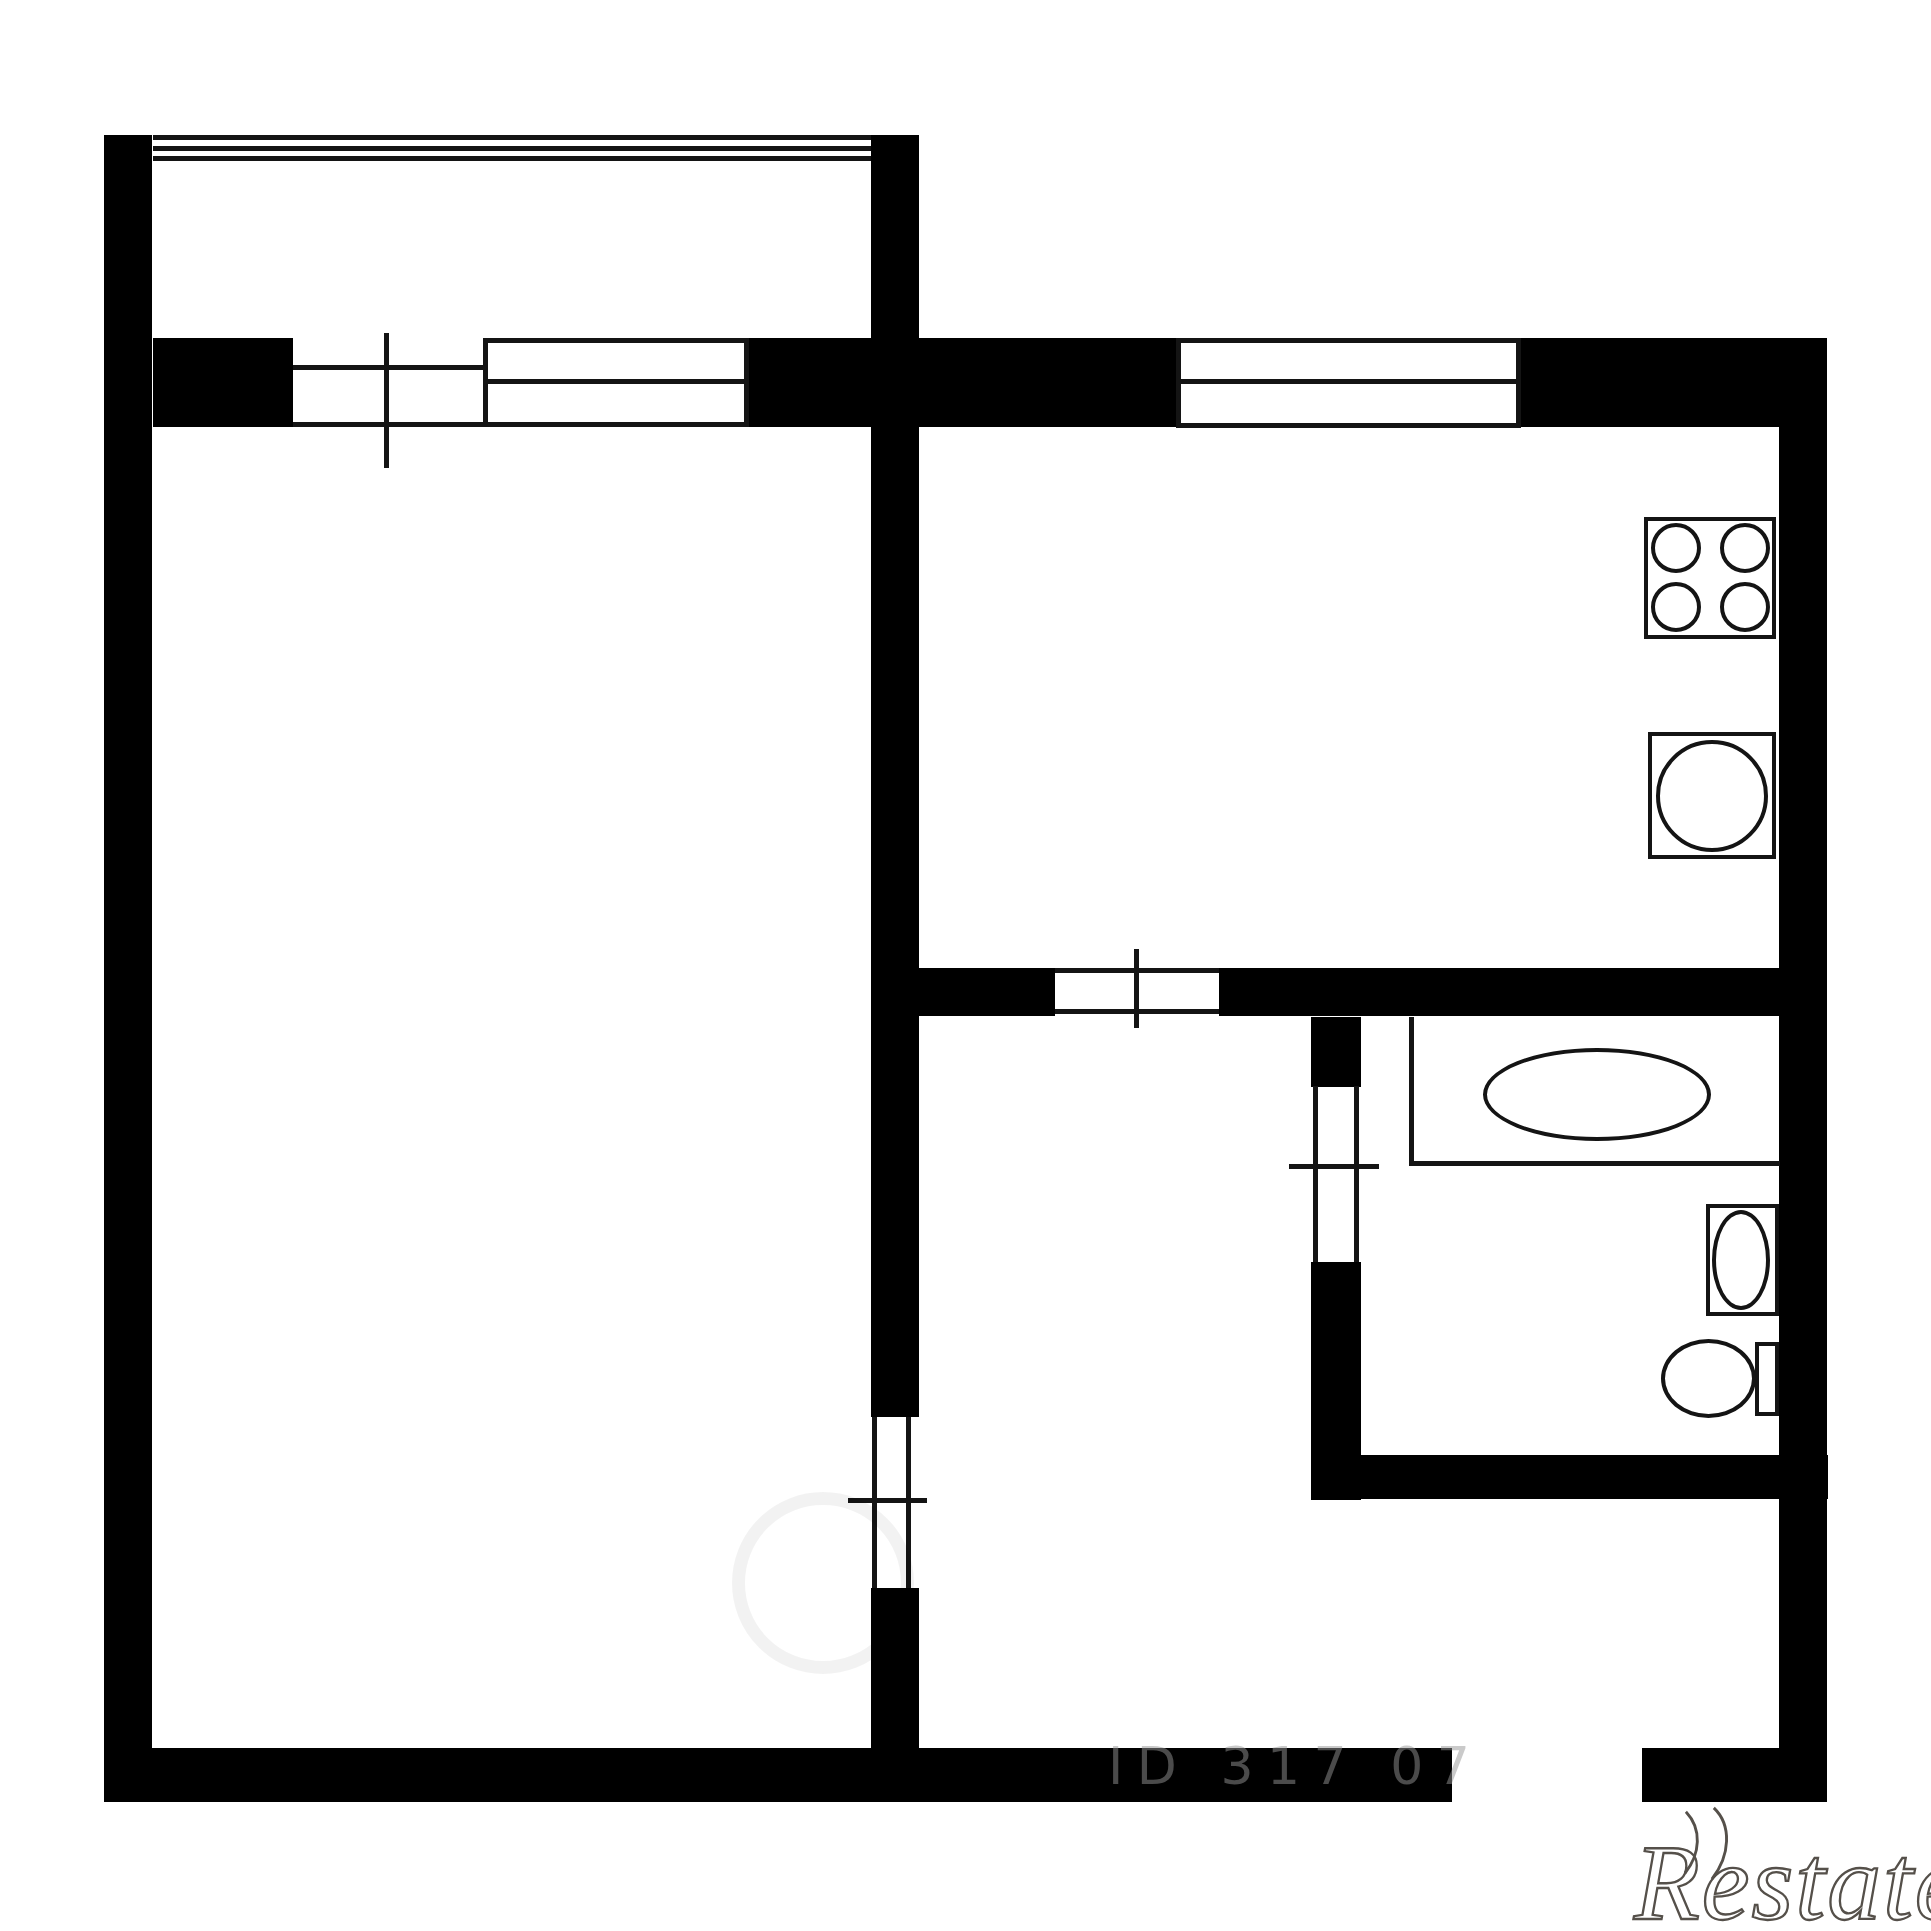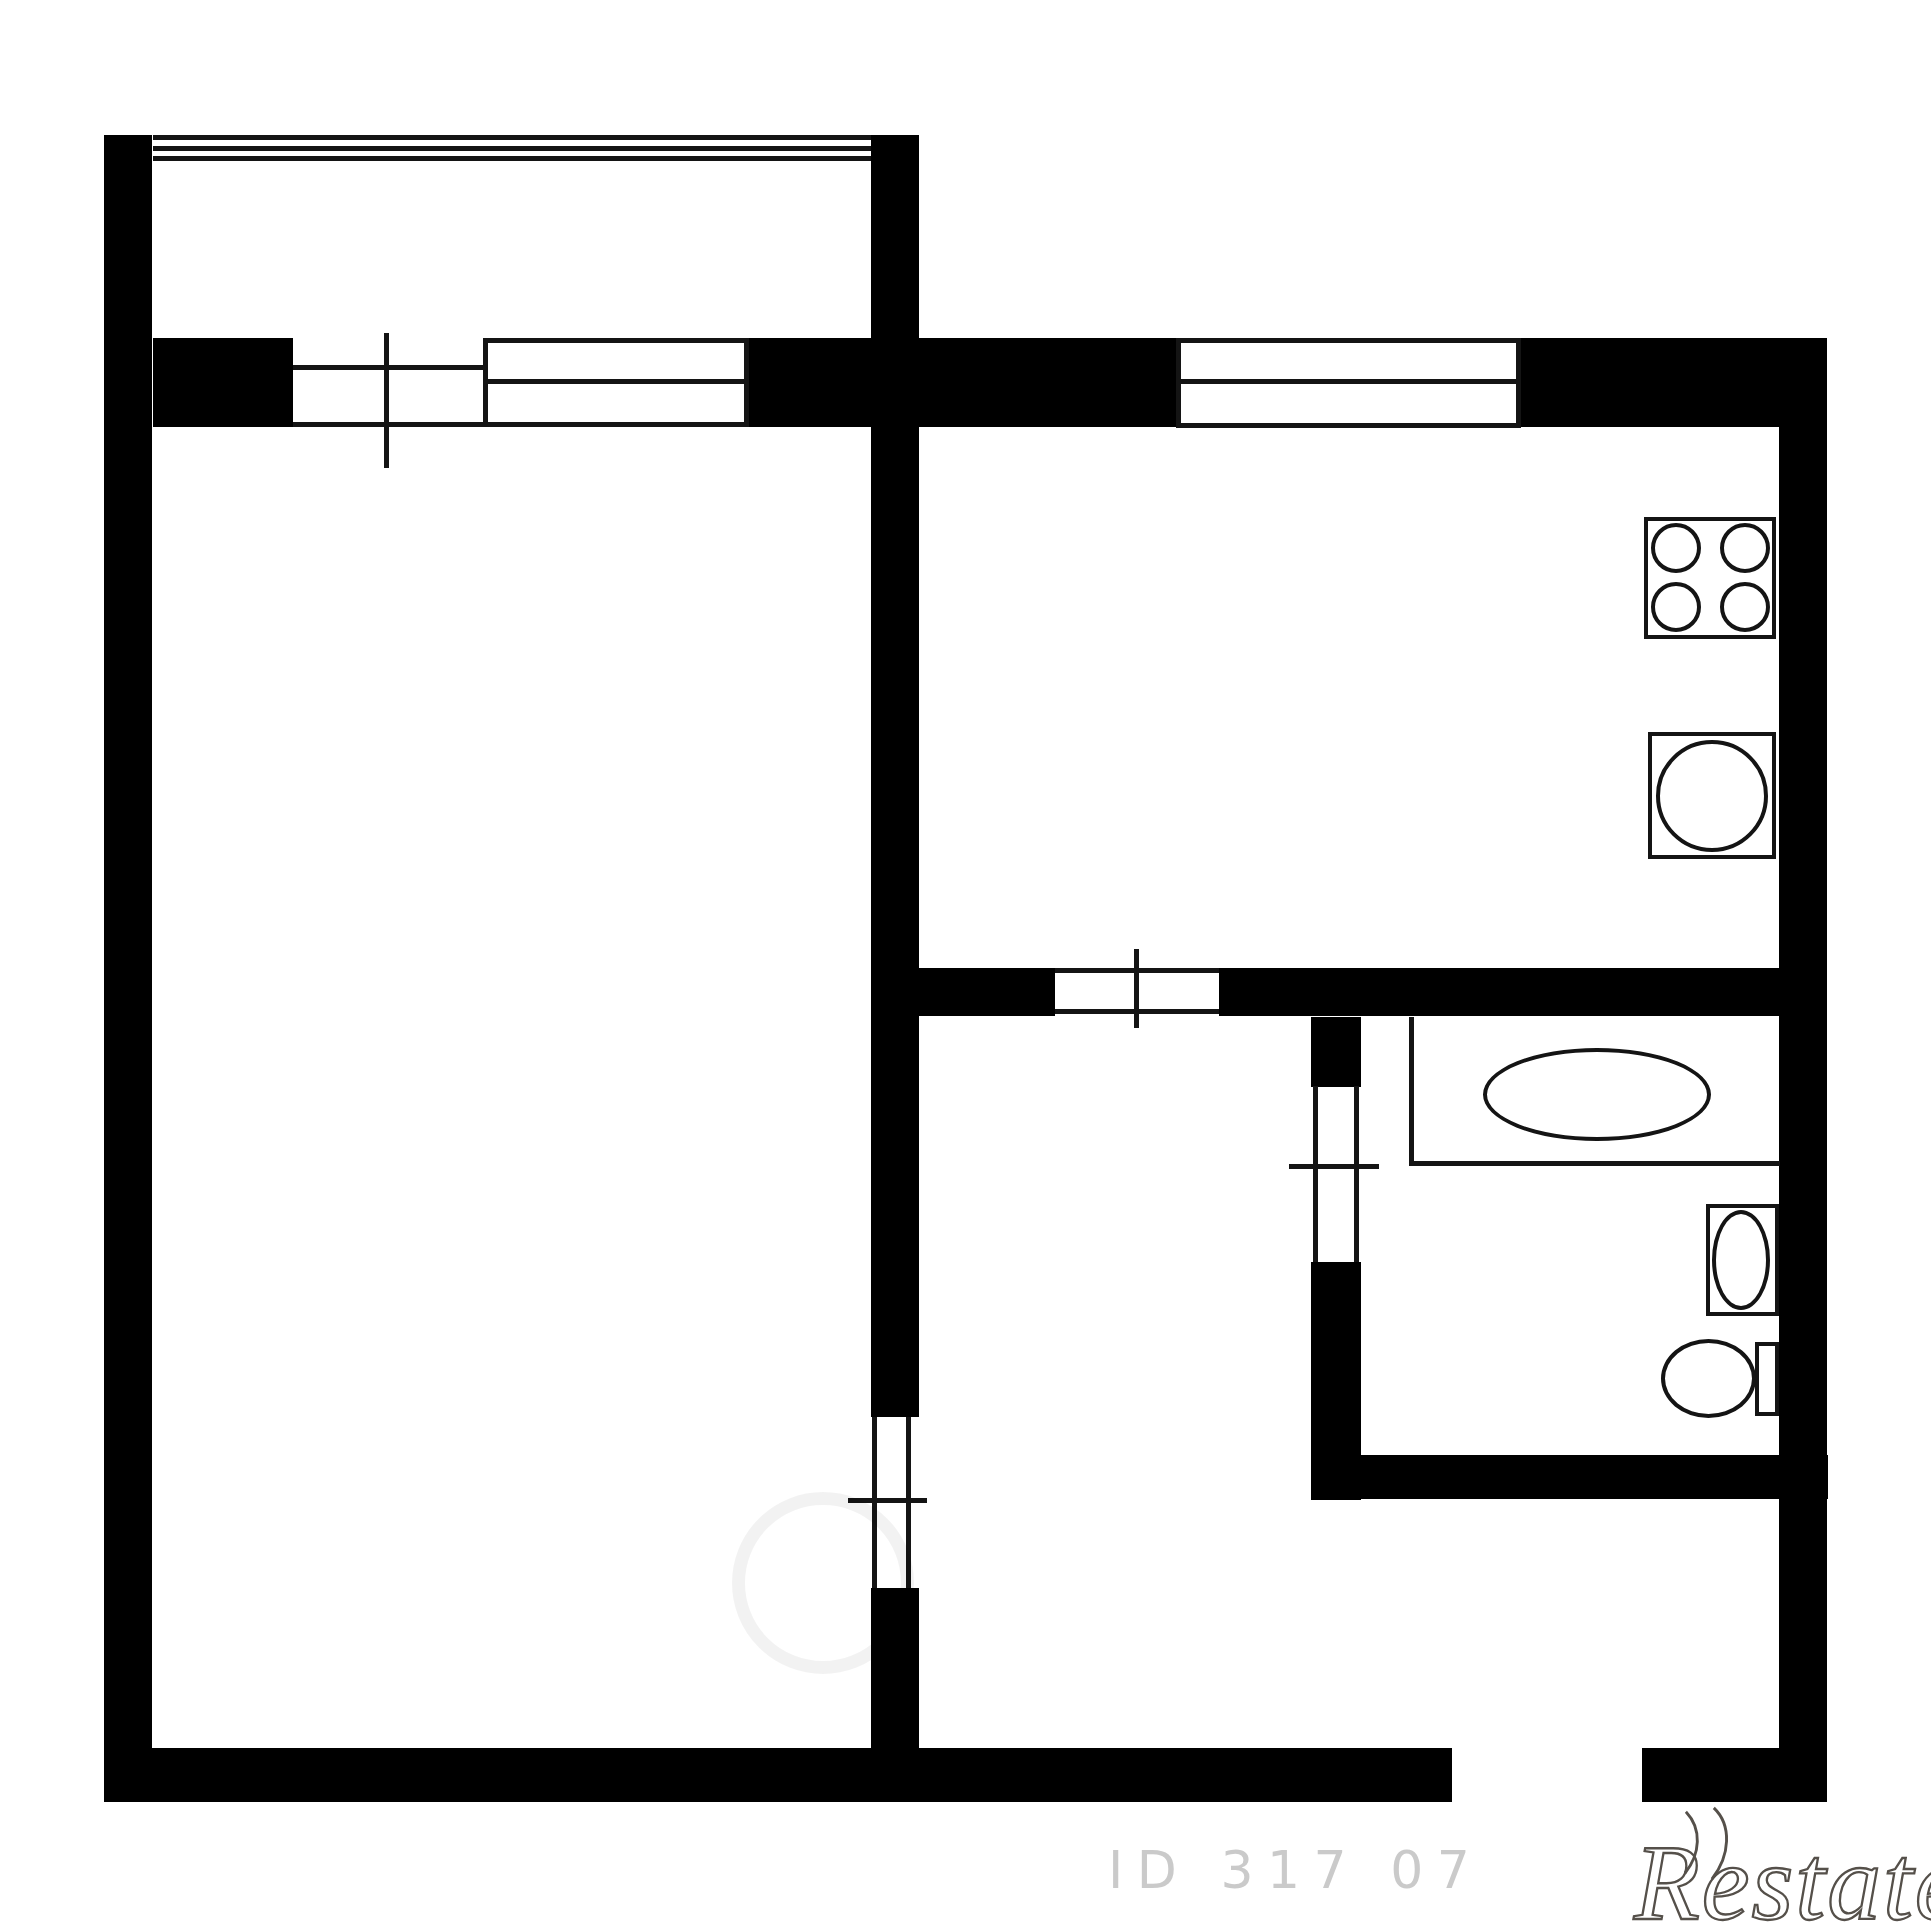--- a/index.html
+++ b/index.html
@@ -6,21 +6,21 @@
   #plan{position:relative;width:1931px;height:1931px;background:#fff;overflow:hidden;
         font-family:"DejaVu Sans","Liberation Sans",sans-serif;}
   .wall{position:absolute;background:#000;}
   .line{position:absolute;background:#141414;}
   .fix{position:absolute;border:4.8px solid #141414;background:#fff;box-sizing:border-box;}
   .fix.ellipse{border-radius:50%;}
   #brand-watermark{position:absolute;left:903px;top:1458px;font-size:203px;font-weight:bold;
         letter-spacing:27px;color:rgba(0,0,0,0.05);white-space:nowrap;}
   #brand-watermark-circle{position:absolute;left:732px;top:1492px;width:182px;height:182px;
         border:13.5px solid rgba(0,0,0,0.05);border-radius:50%;box-sizing:border-box;}
-  #id-watermark{position:absolute;left:1108px;top:1840px;font-size:52px;letter-spacing:13.5px;
+  #id-watermark{position:absolute;left:1108px;top:1736px;font-size:52px;letter-spacing:13.5px;
         color:rgba(150,150,150,0.5);white-space:nowrap;}
   #logo{position:absolute;left:1487px;top:1804px;}
 </style>
 </head>
 <body>
 
 <div id="plan">
   <div id="geometry">
       <div class="wall" style="left: 104px; top: 135px; width: 48px; height: 1666px;"></div>
       <div class="wall" style="left: 104px; top: 1748px; width: 1348px; height: 54px;"></div>

